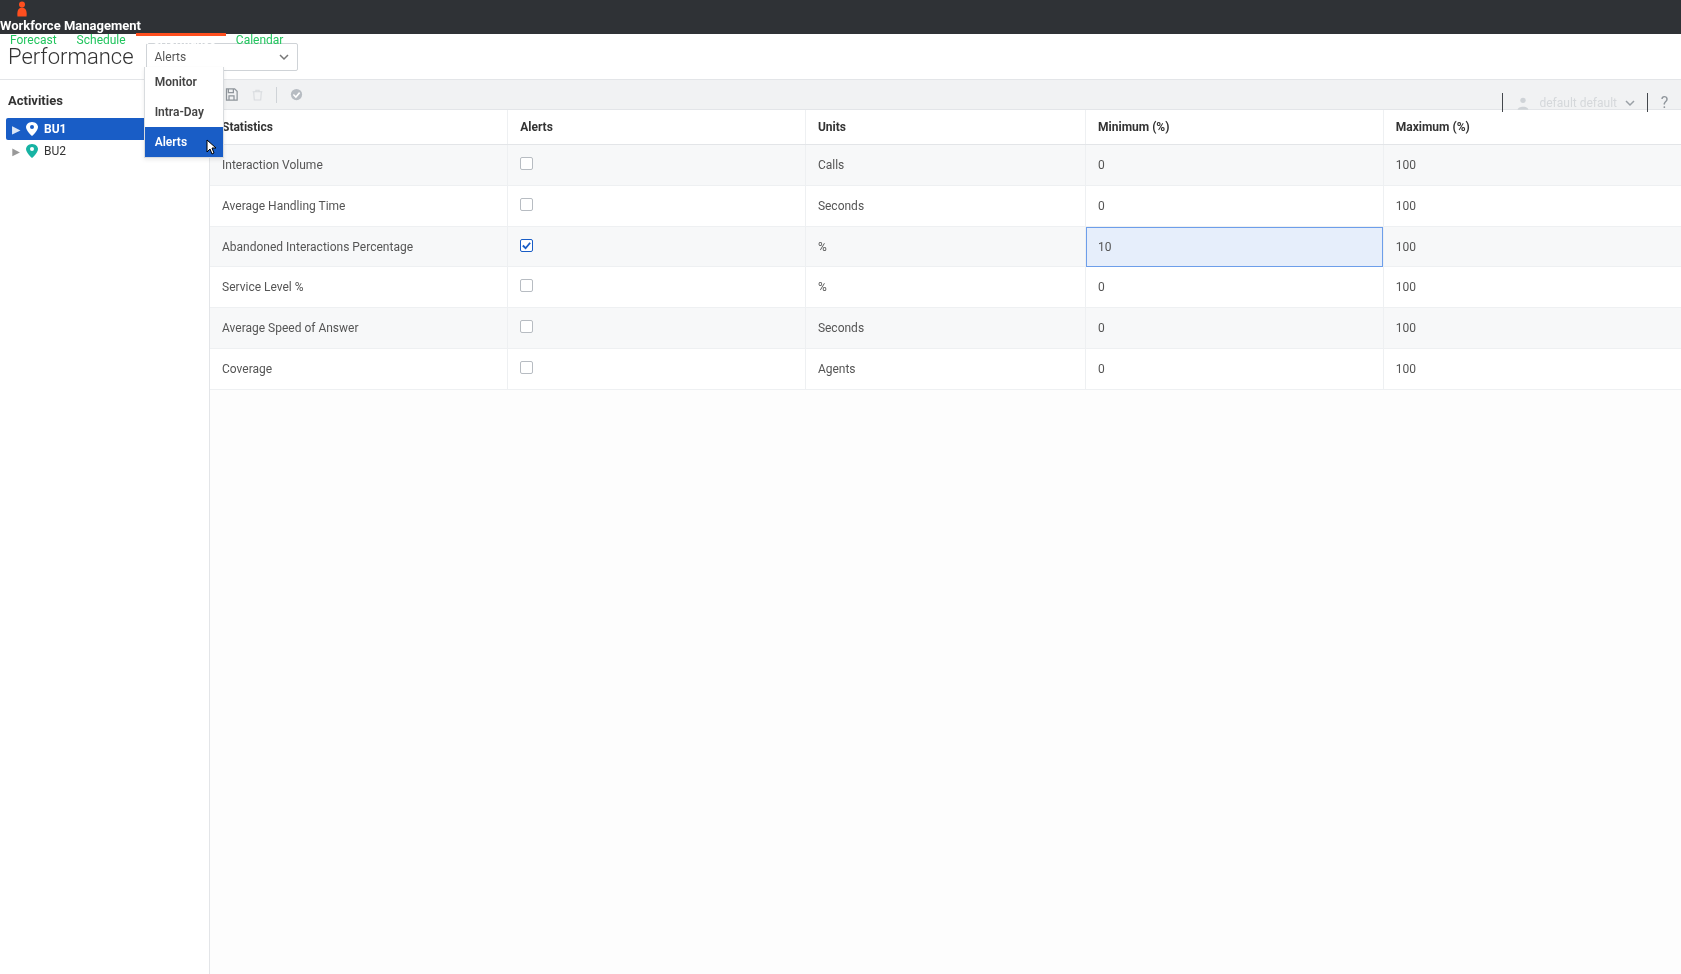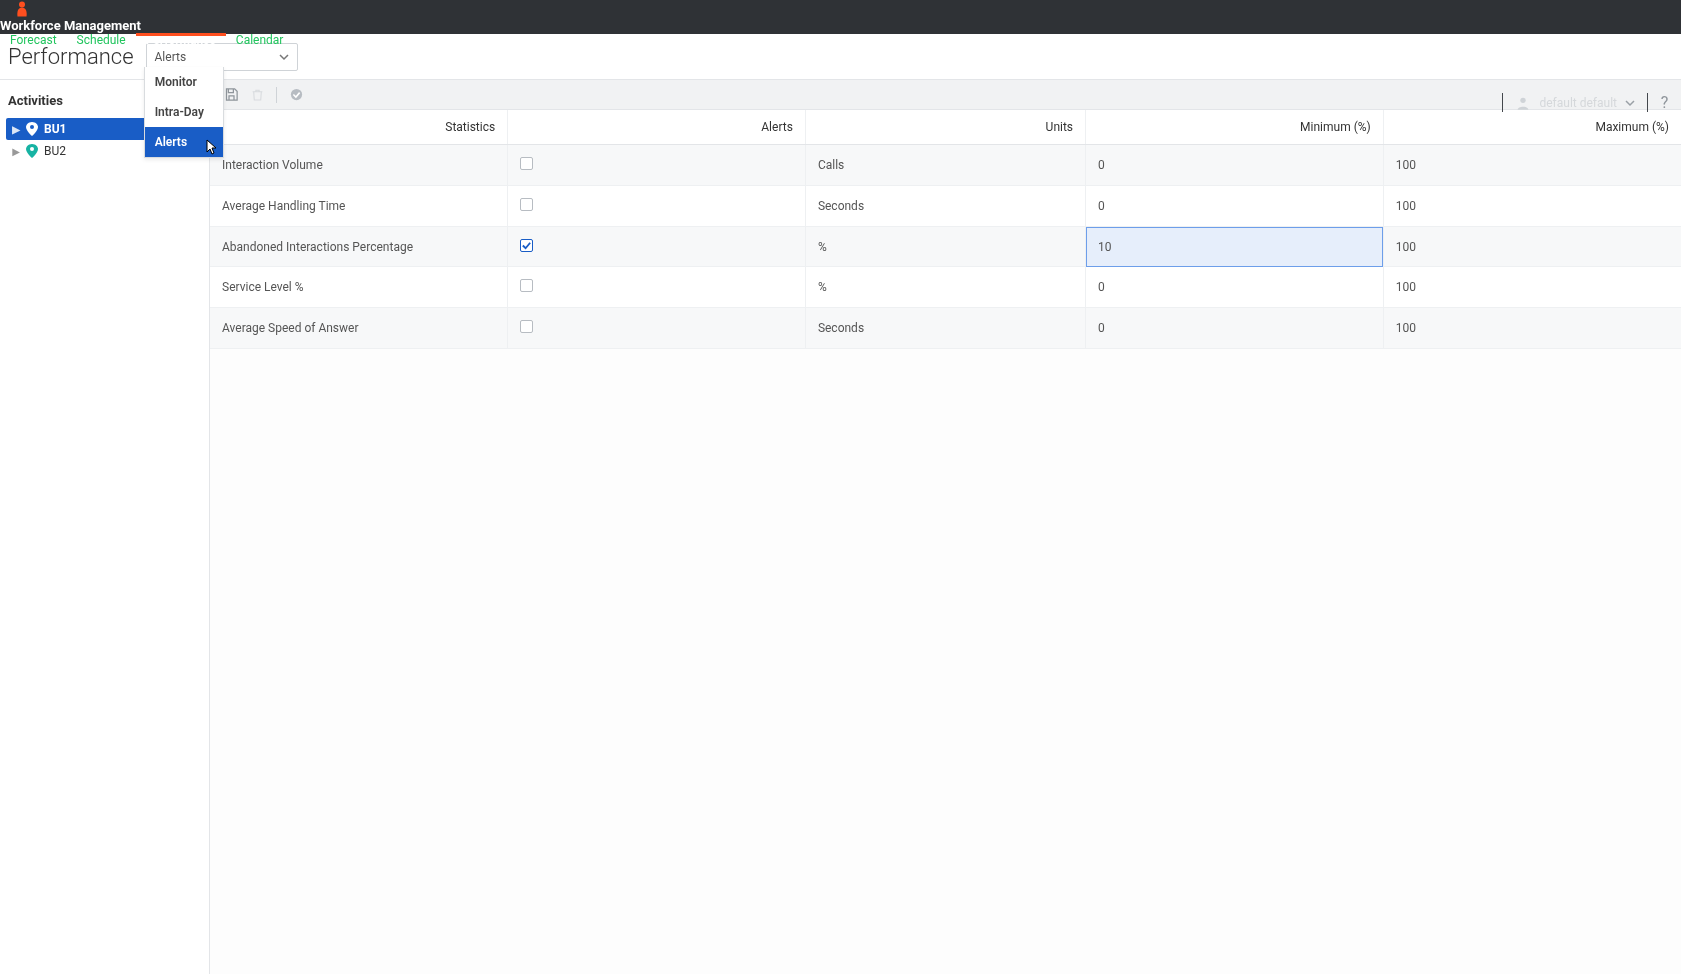--- a/index.html
+++ b/index.html
@@ -47,21 +47,21 @@
 
   .main { flex: 1; display: flex; flex-direction: column; min-width: 0; background:#fdfdfd;}
   .toolbar { height: 30px; background: #f1f2f3; border-bottom: 1px solid #e3e5e8; display: flex; align-items: center; gap: 12px; padding: 0 14px; color: #9aa0a6;}
   .toolbar .sep { width:1px; height:16px; background:#cfd3d7;}
   .toolbar .tb-icon { cursor: pointer; display:flex; align-items:center;}
   .toolbar .tb-icon.disabled { opacity:0.5; cursor:default;}
 
   
   .table-wrap { flex:1; overflow:auto; }
   table { width: 100%; border-collapse: collapse; font-size: 12px; table-layout: fixed;}
-  thead th { text-align: right; font-weight: 400; color: #333; padding: 10px 12px; border-bottom: 1px solid #e3e5e8; background: #fff;}
+  thead th { text-align: left; font-weight: 700; color: #333; padding: 10px 12px; border-bottom: 1px solid #e3e5e8; background: #fff;}
   tbody td { padding: 12px 12px; border-bottom: 1px solid #eef0f2; color: #555; vertical-align: middle;}
   tbody tr:nth-child(odd) td { background: #f7f8f9; }
   tbody tr:nth-child(even) td { background: #fff; }
   th:nth-child(1), td:nth-child(1) { width: 17%; }
   th:nth-child(2), td:nth-child(2) { width: 17%; }
   th:nth-child(3), td:nth-child(3) { width: 16%; }
   th:nth-child(4), td:nth-child(4) { width: 17%; }
   th:nth-child(5), td:nth-child(5) { width: 17%; }
   th + th, td + td { border-left: 1px solid #eef0f2; }
 
@@ -236,18 +236,25 @@
               <td>0</td>
               <td>100</td>
             </tr>
             <tr>
               <td>Average Speed of Answer</td>
               <td><span class="cbx"></span></td>
               <td>Seconds</td>
               <td>0</td>
               <td>100</td>
             </tr>
+            <tr>
+              <td>Coverage</td>
+              <td><span class="cbx"></span></td>
+              <td>Agents</td>
+              <td>0</td>
+              <td>100</td>
+            </tr>
           </tbody>
       </table>
     </div>
   </div>
 
 </div>
 
 </body></html>

